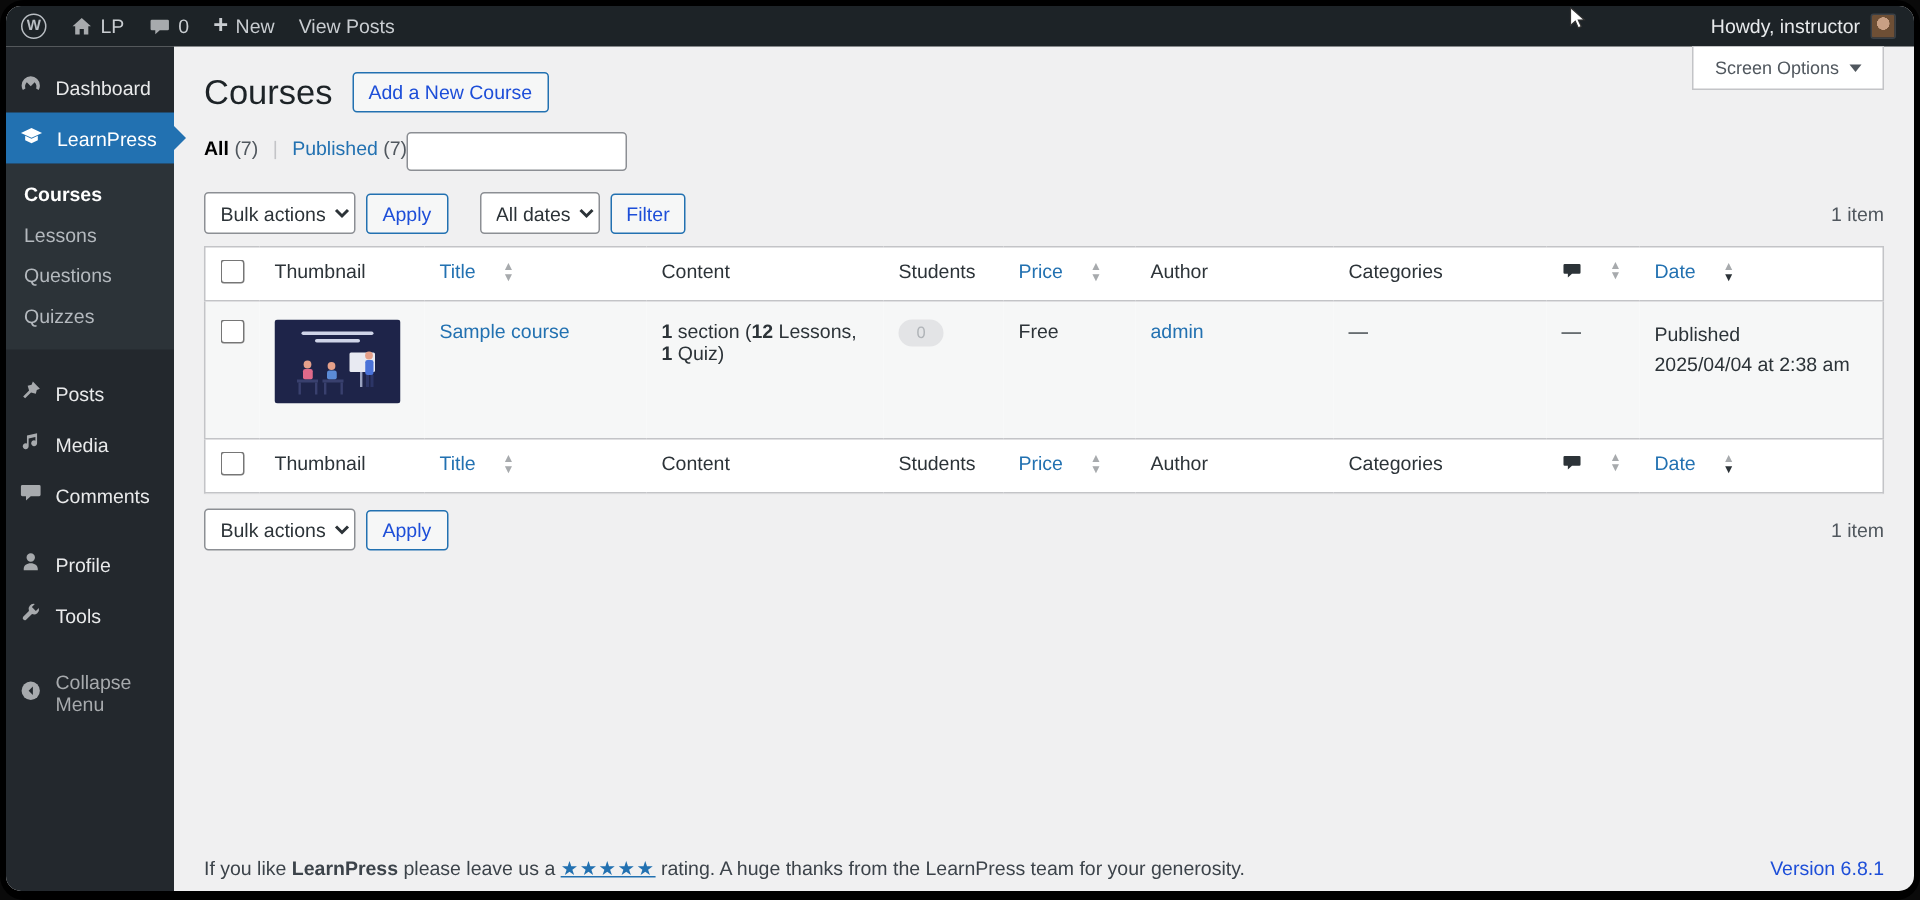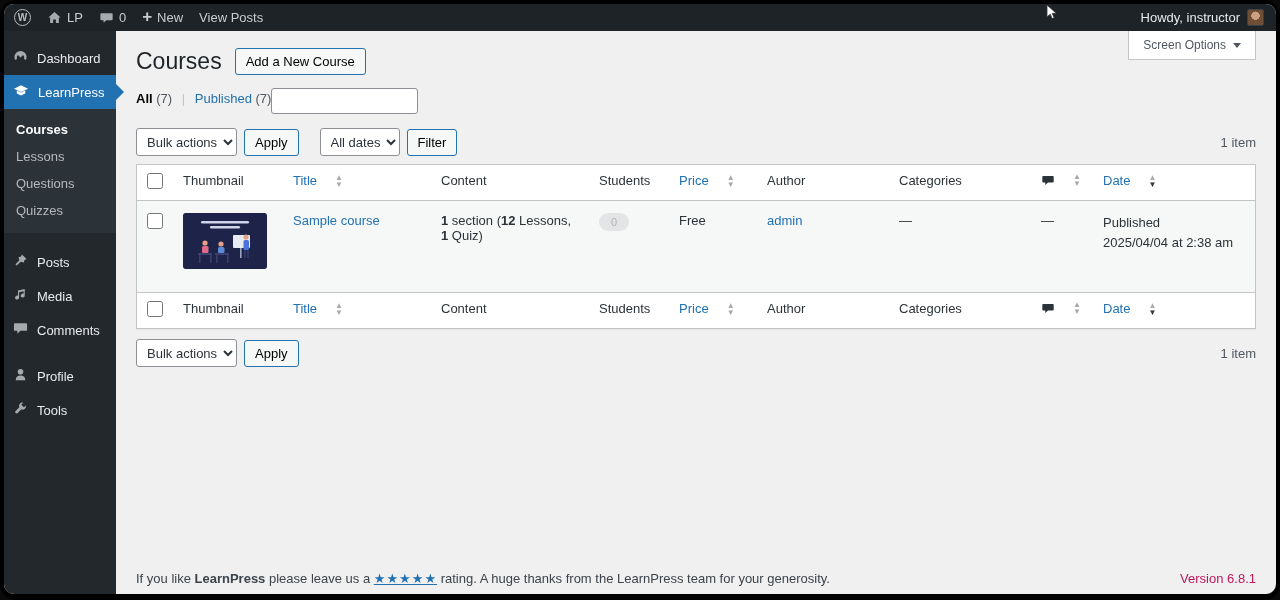--- a/index.html
+++ b/index.html
@@ -33,21 +33,21 @@
   .submenu-item.current { color:#fff; font-weight:bold; }
   .collapse-item { color:#a7aaad; }
 
   
   .content { flex:1; position:relative; padding:0 20px; display:flex; flex-direction:column; min-width:0; }
   .screen-options-tab { position:absolute; top:0; right:20px; background:#fff; border:1px solid #c3c4c7; border-top:none; padding:7px 14px; font-size:12px; color:#50575e; display:flex; align-items:center; gap:7px; cursor:pointer; z-index:5; }
   .chev-down { width:0; height:0; border:4px solid transparent; border-top:5px solid #50575e; margin-top:4px; }
 
   .heading-row { margin-top:17px; display:flex; align-items:center; gap:13px; }
   .page-title { font-size:23px; font-weight:400; color:#1d2327; }
-  .btn-outline { font-size:13px; padding:5px 10px; border:1px solid #2271b1; border-radius:3px; color:#000000; background:#f6f7f7; cursor:pointer; font-family:inherit; }
+  .btn-outline { font-size:13px; padding:5px 10px; border:1px solid #2271b1; border-radius:3px; color:#1d4ed8; background:#f6f7f7; cursor:pointer; font-family:inherit; }
 
   .views-search-row { margin-top:13px; display:flex; align-items:flex-start; }
   .views { font-size:13px; color:#646970; padding-top:3px; }
   .views b { color:#000; }
   .views .count { color:#50575e; font-weight:normal; }
   .views .sep { color:#c3c4c7; margin:0 6px; }
   .views a { color:#2271b1; text-decoration:none; cursor:pointer; }
   .search-box { display:flex; align-items:center; gap:8px; }
   .search-input { width:147px; height:26px; border:1px solid #8c8f94; border-radius:3px; background:#fff; padding:0 6px; font-size:13px; font-family:inherit; }
 
@@ -75,21 +75,21 @@
   .content-cell b { font-weight:bold; }
   .students-pill { display:inline-block; min-width:30px; text-align:center; background:#e3e4e6; color:#b0b4b8; border-radius:10px; font-size:11px; padding:3px 8px; }
   .author-link { color:#2271b1; text-decoration:none; cursor:pointer; }
   .muted { color:#50575e; }
   .date-cell { color:#50575e; line-height:1.55; }
   .comment-head-icon svg { fill:#2c3338; }
 
   .spacer { flex:1; }
   .page-footer { display:flex; justify-content:space-between; align-items:center; font-size:13px; color:#3c434a; padding:6px 0 8px 0; }
   .page-footer .stars { color:#2271b1; text-decoration:underline; cursor:pointer; letter-spacing:1px; }
-  .version { color:#be185d;margin-left:44px; }
+  .version { color:#1d4ed8;margin-left:44px; }
 
   .cursor { position:absolute; left:1042px; top:1px; z-index:50; pointer-events:none; }
 </style>
 </head>
 <body>
 
 <div class="frame">
   <div class="screen">
 
     <div class="admin-bar">
@@ -195,20 +195,29 @@
           <span>
             <svg width="15" height="15" viewBox="0 0 16 16">
                 <path d="M13.8 4.7a3.6 3.6 0 0 1-4.9 4.2L4.7 13a1.5 1.5 0 0 1-2.1-2.1l4.1-4.2a3.6 3.6 0 0 1 4.2-4.9L8.8 3.9l1.4 1.4 1.4 1.4z"></path>
               </svg>
           </span>
           <span>Tools</span>
         </div>
 
         <div class="menu-gap"></div>
 
+        <div class="menu-item collapse-item">
+          <span>
+            <svg width="15" height="15" viewBox="0 0 16 16">
+                <circle cx="8" cy="8" r="6.5" fill="#a7aaad"></circle>
+                <path d="M9.5 5 6.5 8l3 3z" fill="#23282d"></path>
+              </svg>
+          </span>
+          <span>Collapse Menu</span>
+        </div>
       </div>
 
       <div class="content">
 
         <div class="screen-options-tab">
           <span>Screen Options</span>
           <span class="chev-down"></span>
         </div>
 
         <div class="heading-row">

